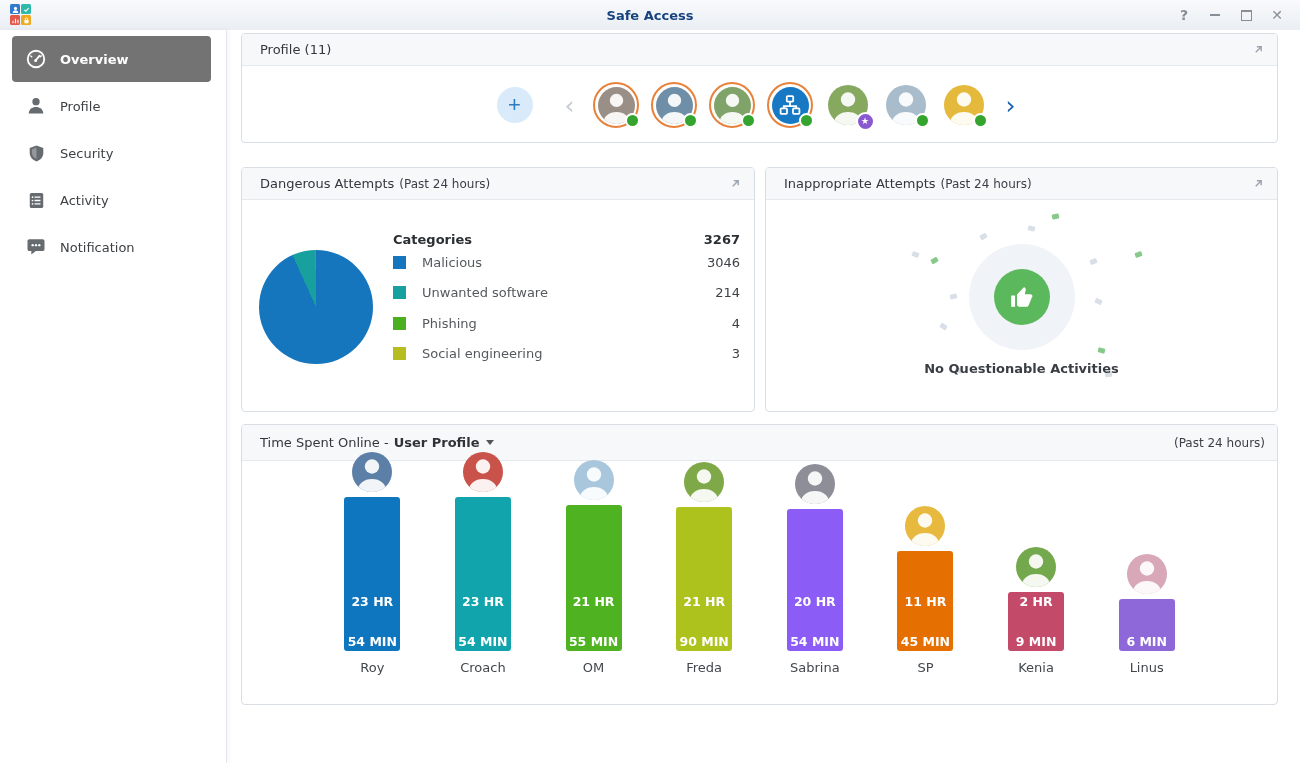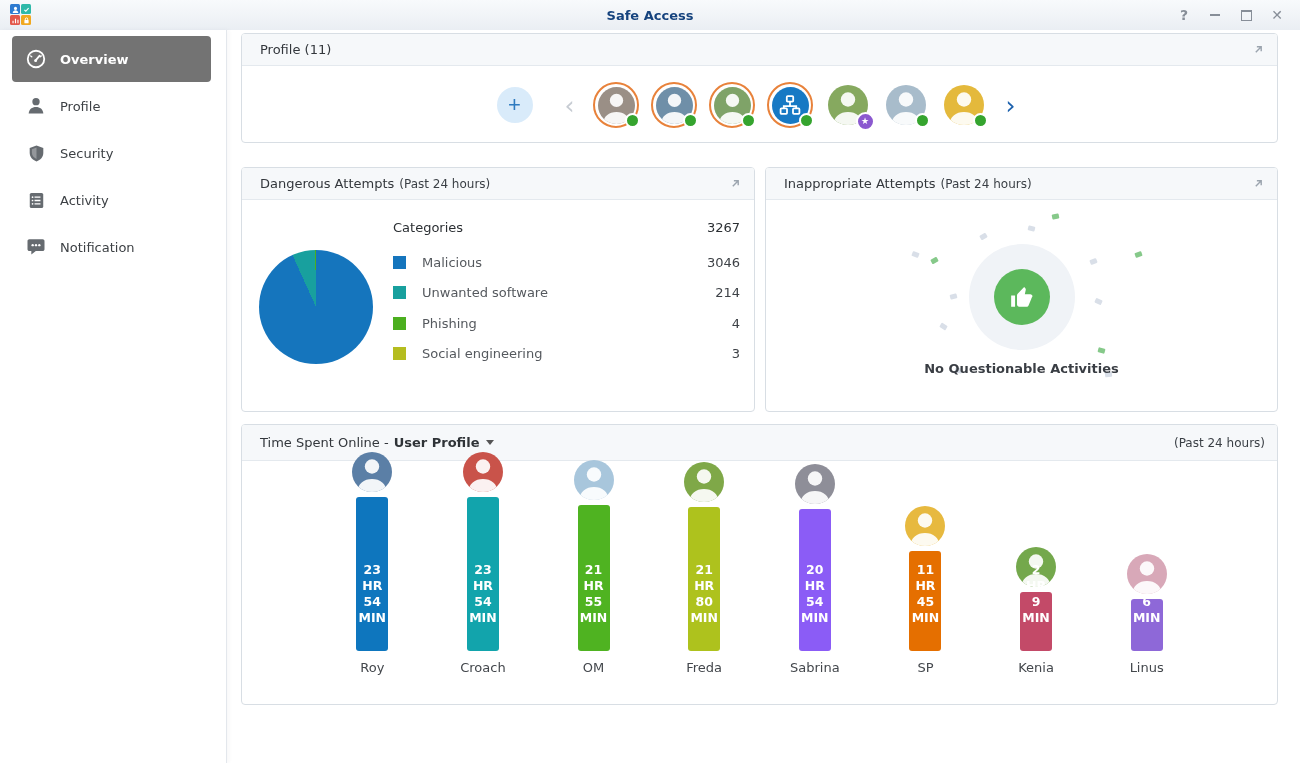--- a/index.html
+++ b/index.html
@@ -52,21 +52,21 @@
   .badge.star{width:15px;height:15px;background:#8B59CF;display:flex;align-items:center;justify-content:center;
     color:#fff;font-size:9px;right:-3px;bottom:-2px;line-height:1;}
 
   
   .row2{display:flex;gap:10px;margin-top:24px;height:245px;}
   .dangerous-panel{width:514px;flex:none;display:flex;flex-direction:column;}
   .inapp-panel{flex:1;display:flex;flex-direction:column;}
   .dng-body{display:flex;padding:20px 14px 0 17px;flex:1;}
   .pie{width:114px;height:114px;border-radius:50%;margin-top:30px;flex:none;}
   .legend{flex:1;margin-left:20px;}
-  .legend-head{display:flex;align-items:flex-start;height:27px;font-weight:normal;color:#2B2F33;gap:12px;}
+  .legend-head{display:flex;align-items:flex-end;height:27px;font-weight:bold;color:#2B2F33;gap:12px;}
   .legend-total{margin-left:auto;}
   .legend-row{display:flex;align-items:center;height:30.5px;}
   .sw{width:13px;height:13px;margin-right:16px;flex:none;}
   .legend-label{flex:1;color:#55595E;}
   .legend-value{color:#3E4247;}
 
   .inapp-body{position:relative;flex:1;}
   .celebrate{position:absolute;left:50%;top:44px;transform:translateX(-50%);width:106px;height:106px;border-radius:50%;
     background:#F0F3F7;display:flex;align-items:center;justify-content:center;}
   .thumb-circle{width:56px;height:56px;border-radius:50%;background:#5CB85C;display:flex;align-items:center;justify-content:center;}
@@ -77,22 +77,22 @@
   
   .time-panel{margin-top:12px;height:281px;display:flex;flex-direction:column;}
   .time-header{height:35px;}
   .tsel{font-weight:bold;margin-left:5px;cursor:pointer;display:flex;align-items:center;color:#2F3337;}
   .caret{width:0;height:0;border-left:4px solid transparent;border-right:4px solid transparent;border-top:5px solid #555;margin-left:6px;display:inline-block;}
   .time-period{margin-left:auto;font-size:12px;color:#3A3F45;}
   .chart{display:flex;padding:0 75px;height:214px;align-items:flex-end;}
   .bar-col{flex:1;display:flex;flex-direction:column;align-items:center;cursor:pointer;}
   .stack{height:214px;display:flex;flex-direction:column;justify-content:flex-end;align-items:center;}
   .bar-avatar{width:40px;height:40px;border-radius:50%;overflow:hidden;margin-bottom:5px;flex:none;}
-  .bar{width:32px;border-radius:3px;display:flex;flex-direction:column;justify-content:flex-end;align-items:center;
-    padding-bottom:25px;box-sizing:border-box;color:#fff;font-weight:bold;font-size:12.5px;line-height:16px;text-align:center;}
+  .bar{width:56px;border-radius:3px;display:flex;flex-direction:column;justify-content:flex-end;align-items:center;
+    padding-bottom:1px;box-sizing:border-box;color:#fff;font-weight:bold;font-size:12.5px;line-height:16px;text-align:center;gap:24px;}
   .bar-name{margin-top:9px;font-size:13px;color:#43474C;text-align:center;}
 </style>
 </head>
 <body>
 
 <div class="window">
 
   <div class="titlebar">
     <div class="app-icon">
       <span class="tile tile-1">
@@ -470,21 +470,21 @@
             <span class="bar-avatar">
                   <span style="display:flex;width:100%;height:100%;background:#7FA848;align-items:flex-end;justify-content:center;">
                     <svg viewBox="0 0 40 40" width="100%" height="100%">
                       <circle cx="20" cy="14.5" r="7.2" fill="#fff" opacity=".92"></circle>
                       <path d="M5.5 40c0-8.3 6.5-13 14.5-13s14.5 4.7 14.5 13z" fill="#fff" opacity=".92"></path>
                     </svg>
                   </span>
                 </span>
             <div class="bar" style="height: 144px; background: rgb(174, 194, 29);">
                   <div>21 HR</div>
-                  <div>80 MIN</div>
+                  <div>90 MIN</div>
                 </div>
           </div>
           <div class="bar-name">Freda</div>
         </div>
 
         <div class="bar-col">
           <div class="stack">
             <span class="bar-avatar">
                   <span style="display:flex;width:100%;height:100%;background:#8E8E98;align-items:flex-end;justify-content:center;">
                     <svg viewBox="0 0 40 40" width="100%" height="100%">

